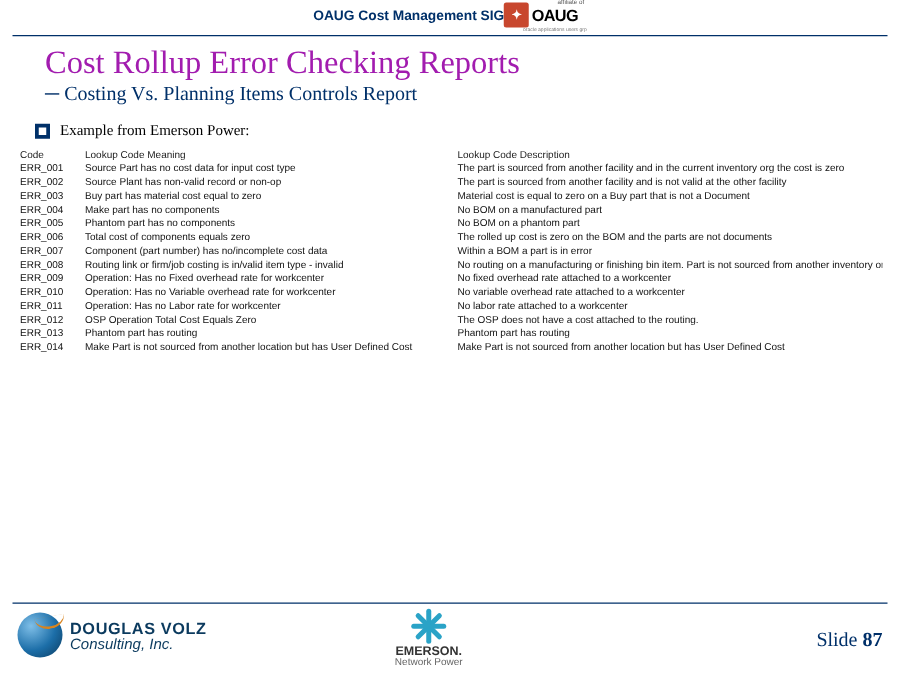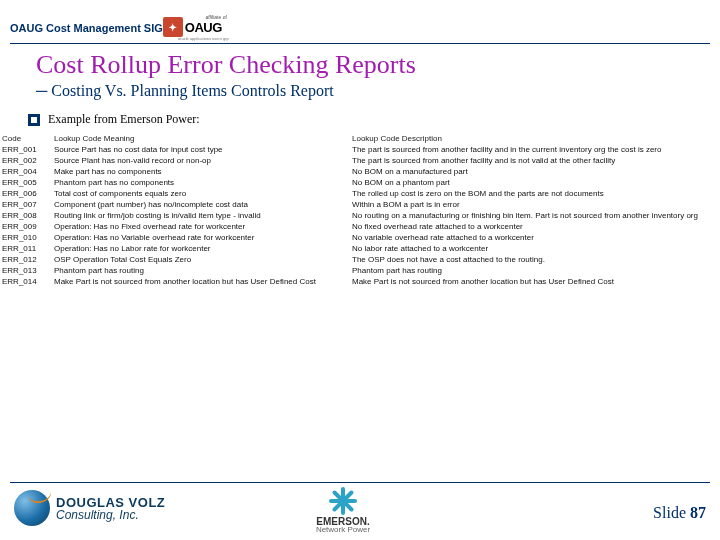--- a/index.html
+++ b/index.html
@@ -1,34 +1,34 @@
 <!DOCTYPE html>
 <html><head>
 <meta charset="utf-8">
 <style>
   html,body{margin:0;padding:0}
   body{width:720px;height:540px;font-family:Georgia,"Times New Roman",serif;background:#fff;color:#000;position:relative;overflow:hidden}
-  .header-bar{display:flex;align-items:center;justify-content:flex-start;padding:15px 10px 0 10px;height:26px}
+  .header-bar{display:flex;align-items:center;justify-content:center;padding:0 10px 0 10px;height:26px}
   .header-left{font-family:Arial,Helvetica,sans-serif;font-weight:bold;font-size:11px;color:#003069}
   .header-logo{width:66px;height:22px;position:relative}
   .header-logo .aff{position:absolute;top:-3px;right:2px;font-size:5px;color:#555;font-family:Arial}
   .header-logo .tag{position:absolute;bottom:-2px;right:0;font-size:4px;color:#777;font-family:Arial}
   .oaug-mark{display:flex;align-items:center}
   .oaug-mark .glyph{width:20px;height:20px;background:#c8472e;border-radius:2px;margin-right:2px;display:flex;align-items:center;justify-content:center;color:#fff;font-family:Arial;font-weight:bold;font-size:10px}
   .oaug-mark .txt{font-family:Arial;font-weight:bold;font-size:13px;color:#000000;letter-spacing:-0.5px}
   .rule{height:1px;background:#003069;margin:2px 10px 0 10px}
 
   .title{margin:6px 0 0 36px;font-size:26px;color:#a21caf;font-family:Georgia,serif}
   .subtitle{margin:2px 0 0 36px;font-size:16px;color:#003069;font-family:Georgia,serif}
 
   .example-row{display:flex;align-items:center;margin:12px 0 6px 28px}
   .bullet{width:12px;height:12px;border:3px solid #003069;box-sizing:border-box;margin-right:8px}
   .example-text{font-size:12px;color:#000;font-family:Georgia,serif}
 
-  .table-wrap{margin:6px 14px 0 0;font-family:Arial,Helvetica,sans-serif;font-size:8px;line-height:1.25;color:#111}
+  .table-wrap{margin:6px 14px 0 14px;font-family:Arial,Helvetica,sans-serif;font-size:8px;line-height:1.25;color:#111}
   .table-wrap table{width:100%;border-collapse:collapse;table-layout:fixed}
   .table-wrap td{padding:0.5px 2px;vertical-align:top;overflow:hidden;white-space:nowrap;text-overflow:clip}
   .col-code{width:52px}
   .col-mean{width:298px}
   .hdr td{color:#222}
 
   .footer{position:absolute;left:0;right:0;bottom:4px;height:54px}
   .foot-rule{position:absolute;left:10px;right:10px;top:0;height:1px;background:#003069}
   .douglas{position:absolute;left:14px;top:6px;width:190px;height:40px;display:flex;align-items:center}
   .douglas .sphere{width:36px;height:36px;border-radius:50%;background:radial-gradient(circle at 30% 30%,#7fbfe8 0%,#1c6ea8 55%,#0b3a5e 100%);position:relative;margin-right:6px}
@@ -92,20 +92,25 @@
     </tr>
     <tr>
           <td>ERR_001</td>
           <td>Source Part has no cost data for input cost type</td>
           <td>The part is sourced from another facility and in the current inventory org the cost is zero</td>
         </tr>
     <tr>
           <td>ERR_002</td>
           <td>Source Plant has non-valid record or non-op</td>
           <td>The part is sourced from another facility and is not valid at the other facility</td>
+        </tr>
+    <tr>
+          <td>ERR_003</td>
+          <td>Buy part has material cost equal to zero</td>
+          <td>Material cost is equal to zero on a Buy part that is not a Document</td>
         </tr>
     <tr>
           <td>ERR_004</td>
           <td>Make part has no components</td>
           <td>No BOM on a manufactured part</td>
         </tr>
     <tr>
           <td>ERR_005</td>
           <td>Phantom part has no components</td>
           <td>No BOM on a phantom part</td>

